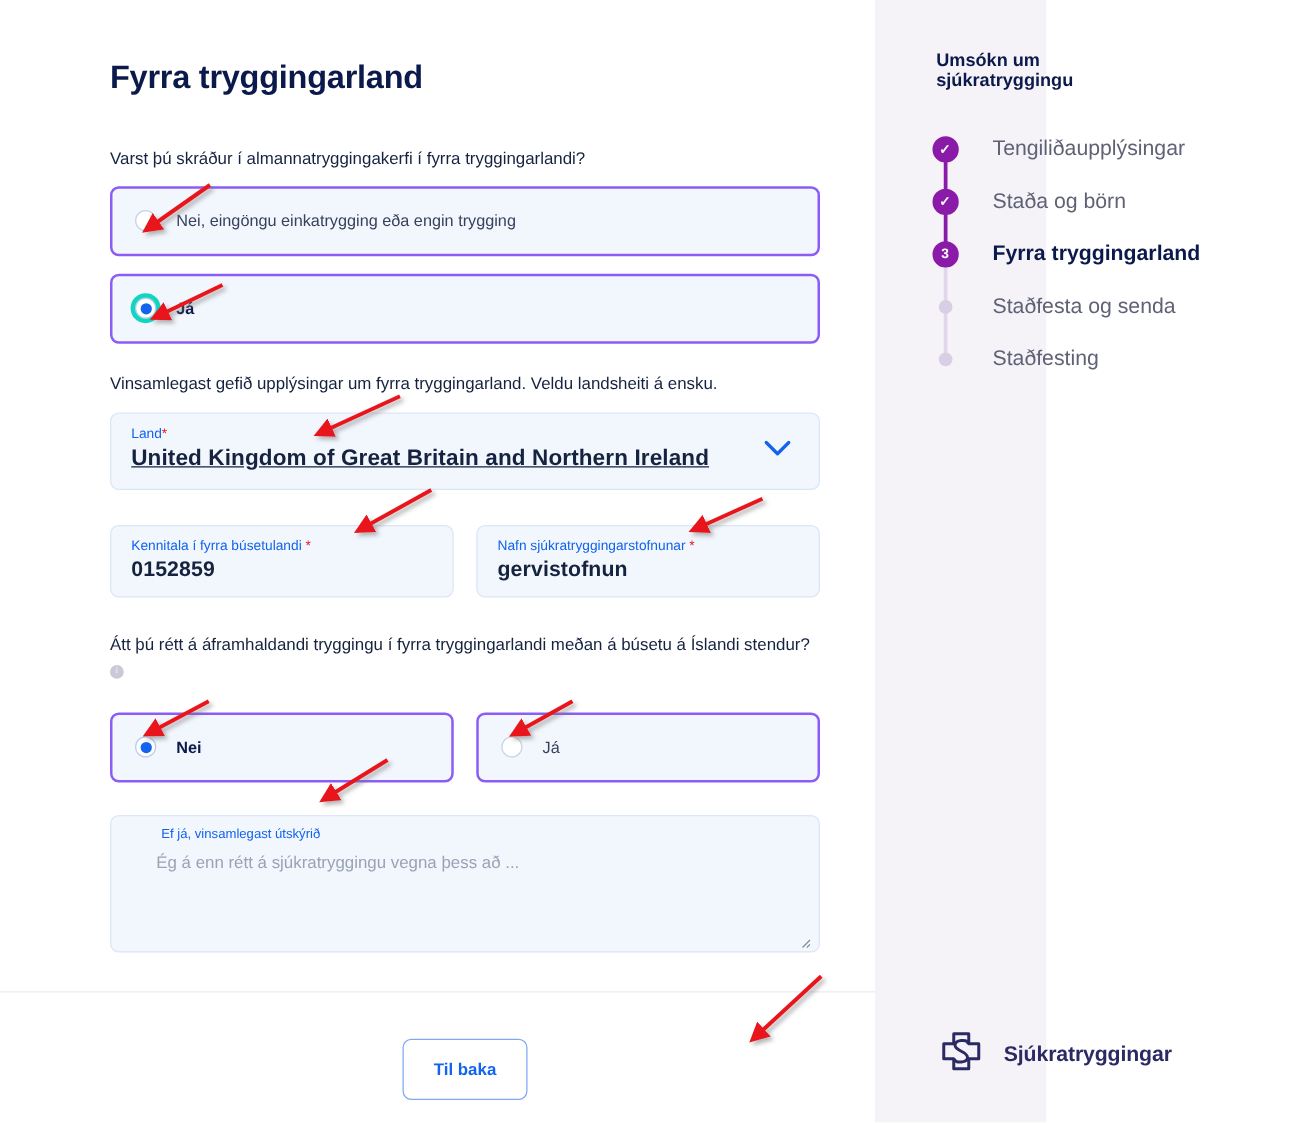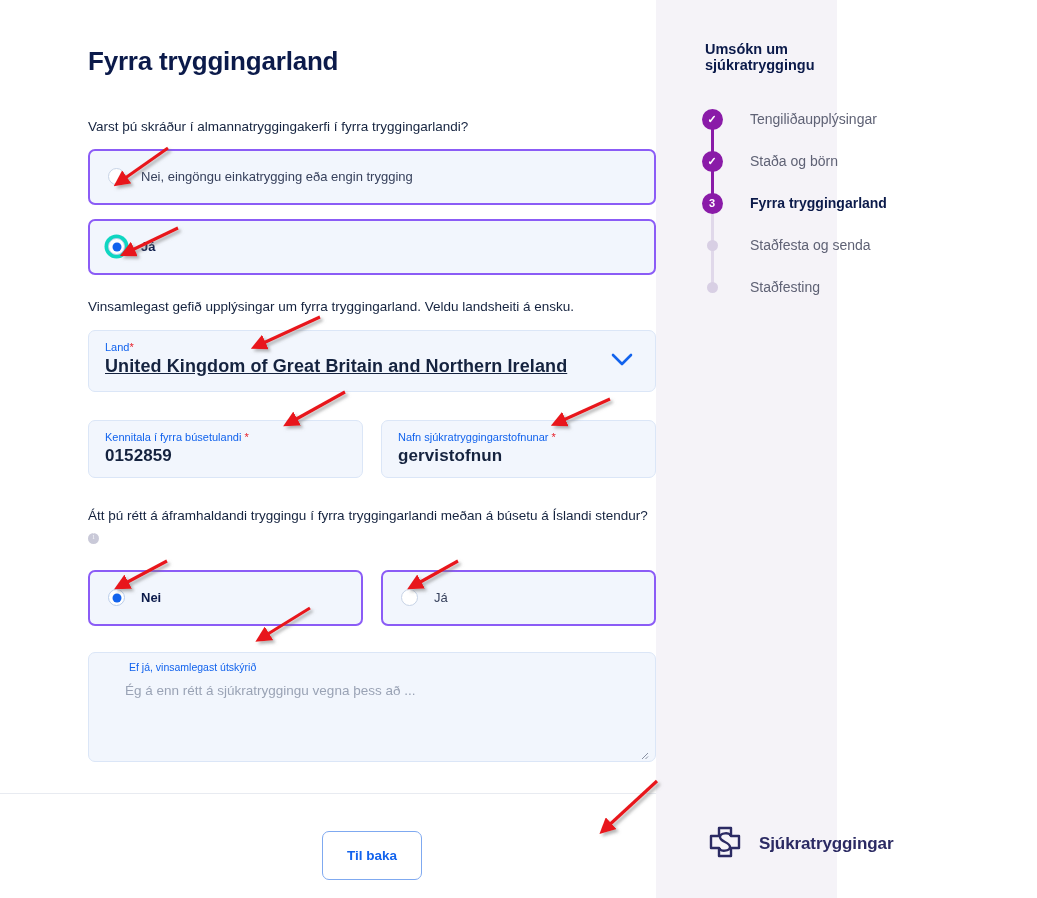--- a/index.html
+++ b/index.html
@@ -11,20 +11,21 @@
     height: 898px;
     background: #ffffff;
     font-family: "Liberation Sans", sans-serif;
     overflow: hidden;
     position: relative;
   }
   #root {
     display: flex;
     width: 837px;
     height: 898px;
+    gap: 44px;
   }
 
   
   .main-col {
     width: 747px;
     height: 898px;
     position: relative;
     background: #ffffff;
     box-sizing: border-box;
   }
@@ -302,21 +303,21 @@
   .connector {
     position: absolute;
     left: 11px;
     width: 3px;
     z-index: 1;
   }
   .connector.solid { background: #8a1ba8; }
   .connector.faint { background: #e0d8ea; }
   .step-label {
     margin-left: 26px;
-    font-size: 14px;
+    font-size: 17px;
     color: #5f6275;
     white-space: nowrap;
   }
   .step-label.current {
     color: #0b1a4a;
     font-weight: bold;
   }
 
   .brand {
     position: absolute;

